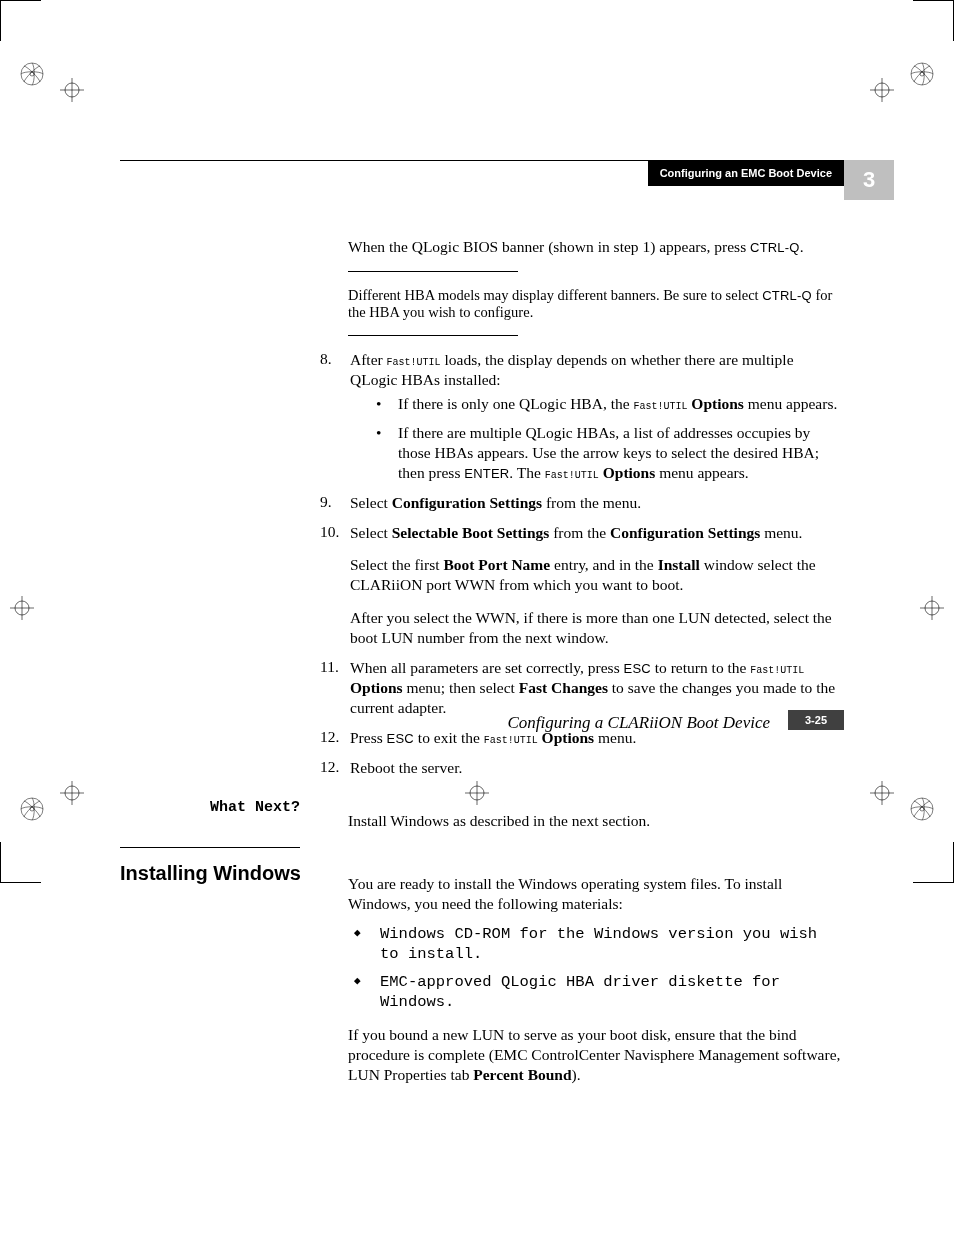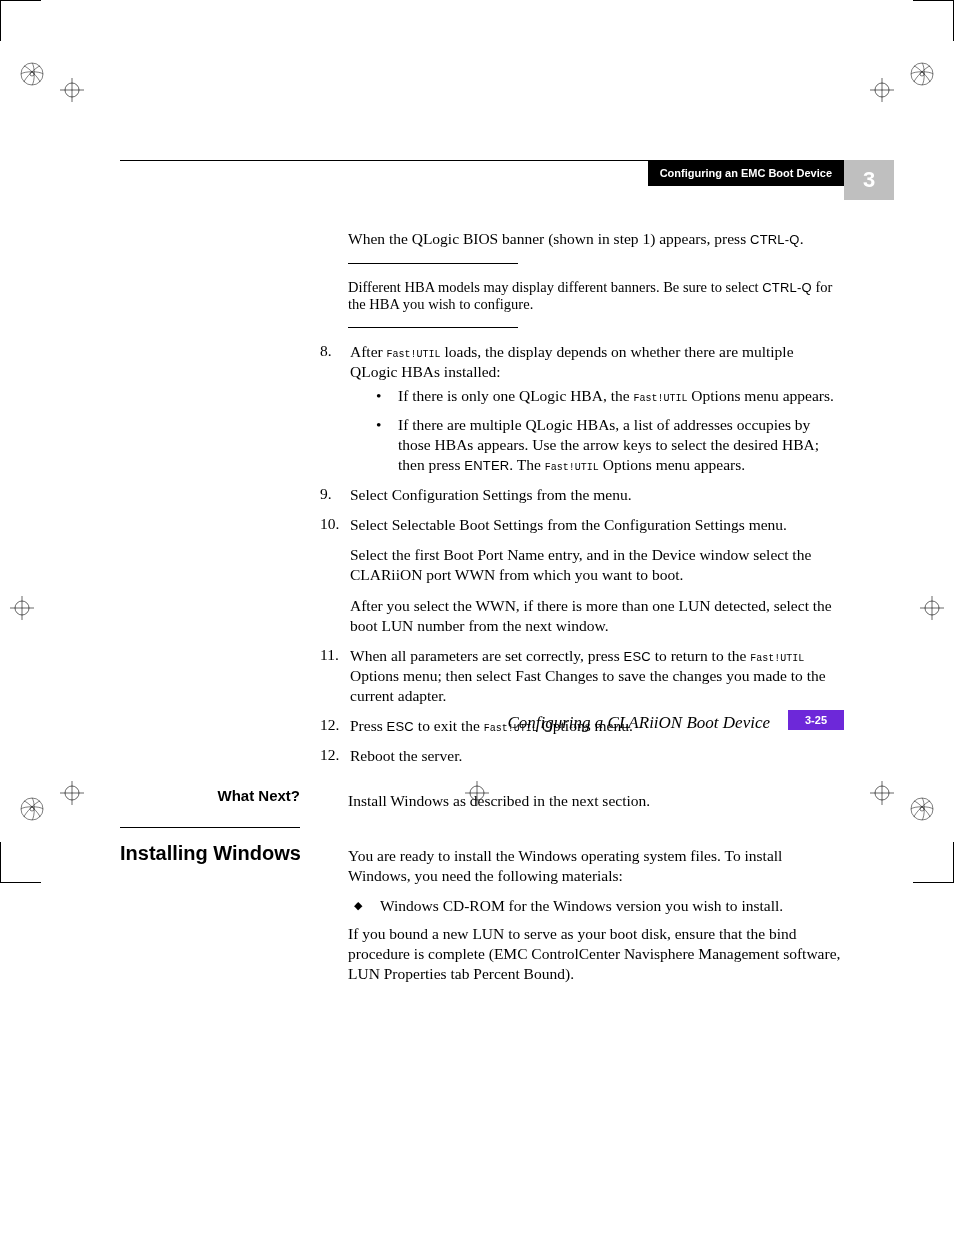--- a/index.html
+++ b/index.html
@@ -10,39 +10,39 @@
   .crop-bl{bottom:0;left:0;border-left:0.6px solid #000;border-bottom:0.6px solid #000;}
   .crop-br{bottom:0;right:0;border-right:0.6px solid #000;border-bottom:0.6px solid #000;}
   .regmark{position:absolute;width:24px;height:24px;}
   .regmark svg{width:24px;height:24px;}
   .header-rule{position:absolute;left:120px;right:110px;top:160px;height:0;border-top:0.6px solid #000;}
   .header-bar{position:absolute;right:110px;top:160px;height:26px;background:#000;color:#fff;font-family:"Trebuchet MS","Helvetica Neue",Arial,sans-serif;font-size:11px;font-weight:600;display:flex;align-items:center;padding:0 12px;}
   .chapnum{position:absolute;right:60px;top:160px;width:50px;height:40px;background:#bfbfbf;color:#fff;font-family:"Trebuchet MS","Helvetica Neue",Arial,sans-serif;font-weight:700;font-size:22px;display:flex;align-items:center;justify-content:center;}
   .body{position:absolute;left:120px;top:225px;right:110px;}
   .side-note-rule{border-top:0.6px solid #000;width:170px;margin-left:228px;margin-top:14px;margin-bottom:4px;}
   .side-note{margin-left:228px;font-size:14.5px;}
-  .para{font-size:15.5px;line-height:1.30;margin:4px 0 10px 0;}
+  .para{font-size:15.5px;line-height:1.30;margin:12px 0 10px 0;}
   .ol{list-style:none;padding:0;margin:0;}
   .ol > li{position:relative;padding-left:30px;margin-bottom:10px;}
   .ol > li > .num{position:absolute;left:0;top:0;font-size:15.5px;}
   .ul{list-style:none;padding:0;margin:4px 0 0 26px;}
   .ul > li{position:relative;padding-left:22px;margin-bottom:8px;font-size:15.5px;line-height:1.30;}
   .ul > li::before{content:"•";position:absolute;left:0;top:0;}
-  .diam{list-style:none;padding:0;margin:2px 0 8px 0;}
+  .diam{list-style:none;padding:0;margin:2px 0 8px 0;font-family:Liberation Mono, monospace;}
   .diam > li{position:relative;padding-left:32px;margin-bottom:8px;font-size:15.5px;line-height:1.30;}
   .diam > li::before{content:"◆";position:absolute;left:6px;top:2px;font-size:11px;}
-  .sidehead{font-family:Liberation Sans, sans-serif;font-weight:700;font-size:15px;text-align:right;padding-right:24px;}
+  .sidehead{font-family:Liberation Mono, monospace;font-weight:700;font-size:15px;text-align:right;padding-right:24px;}
   .sidehead-rule{border-bottom:0.6px solid #000;width:180px;margin-top:6px;margin-left:0;}
   .sidehead-l{font-family:"Trebuchet MS","Helvetica Neue",Arial,sans-serif;font-weight:700;font-size:20px;text-align:left;}
   .mono{font-family:Liberation Mono, monospace;font-size:10px;}
   .sc{font-family:"Helvetica Neue",Arial,sans-serif;font-size:13px;letter-spacing:0.2px;}
-  b{font-weight:400;}
+  b{font-weight:700;}
   .footer{position:absolute;left:0;right:110px;bottom:150px;height:20px;}
   .footer-text{position:absolute;right:74px;font-style:italic;font-size:17px;}
-  .footer-badge{position:absolute;right:0;top:-3px;width:56px;height:20px;background:#6d28d9;color:#fff;font-family:"Trebuchet MS",Arial,sans-serif;font-weight:700;font-size:11px;display:flex;align-items:center;justify-content:center;}
+  .footer-badge{position:absolute;right:0;top:-3px;width:56px;height:20px;background:#404040;color:#fff;font-family:"Trebuchet MS",Arial,sans-serif;font-weight:700;font-size:11px;display:flex;align-items:center;justify-content:center;}
   .section{clear:both;padding-top:10px;}
   .row{display:flex;align-items:flex-start;}
   .row .sideblk{width:204px;flex:0 0 204px;}
   .row .mainblk{flex:1;margin-left:24px;}
 </style>
 </head>
 <body>
 
 <div class="page">
 
@@ -163,21 +163,21 @@
           <li><span>If there are multiple QLogic HBAs, a list of addresses occupies by those HBAs appears. Use the arrow keys to select the desired HBA; then press </span><span class="sc">ENTER</span><span>. The </span><span class="mono">Fast!UTIL</span><span> </span><b>Options</b><span> menu appears.</span></li>
         </ul>
       </li>
       <li>
         <span class="num">9.</span>
         <span class="para"><span>Select </span><b>Configuration Settings</b><span> from the menu.</span></span>
       </li>
       <li>
         <span class="num">10.</span>
         <p class="para" style="margin:0 0 10px 0;"><span>Select </span><b>Selectable Boot Settings</b><span> from the </span><b>Configuration Settings</b><span> menu.</span></p>
-        <p class="para"><span>Select the first </span><b>Boot Port Name</b><span> entry, and in the </span><b>Device</b><span> window select the CLARiiON port WWN from which you want to boot.</span></p>
+        <p class="para"><span>Select the first </span><b>Boot Port Name</b><span> entry, and in the </span><b>Install</b><span> window select the CLARiiON port WWN from which you want to boot.</span></p>
         <p class="para">After you select the WWN, if there is more than one LUN detected, select the boot LUN number from the next window.</p>
       </li>
       <li>
         <span class="num">11.</span>
         <span class="para"><span>When all parameters are set correctly, press </span><span class="sc">ESC</span><span> to return to the </span><span class="mono">Fast!UTIL</span><span> </span><b>Options</b><span> menu; then select </span><b>Fast Changes</b><span> to save the changes you made to the current adapter.</span></span>
       </li>
       <li>
         <span class="num">12.</span>
         <span class="para"><span>Press </span><span class="sc">ESC</span><span> to exit the </span><span class="mono">Fast!UTIL</span><span> </span><b>Options</b><span> menu.</span></span>
       </li>
@@ -201,20 +201,21 @@
 
     <div class="section" style="padding-top:14px;">
       <div class="row">
         <div class="sideblk">
           <div class="sidehead-l">Installing Windows</div>
         </div>
         <div class="mainblk">
           <p class="para">You are ready to install the Windows operating system files. To install Windows, you need the following materials:</p>
           <ul class="diam">
             <li>Windows CD-ROM for the Windows version you wish to install.</li>
+            <li>EMC-approved QLogic HBA driver diskette for Windows.</li>
           </ul>
           <p class="para"><span>If you bound a new LUN to serve as your boot disk, ensure that the bind procedure is complete (EMC ControlCenter Navisphere Management software, LUN Properties tab </span><b>Percent Bound</b><span>).</span></p>
         </div>
       </div>
     </div>
 
   </div>
 
   <div class="footer">
     <span class="footer-text">Configuring a CLARiiON Boot Device</span>

